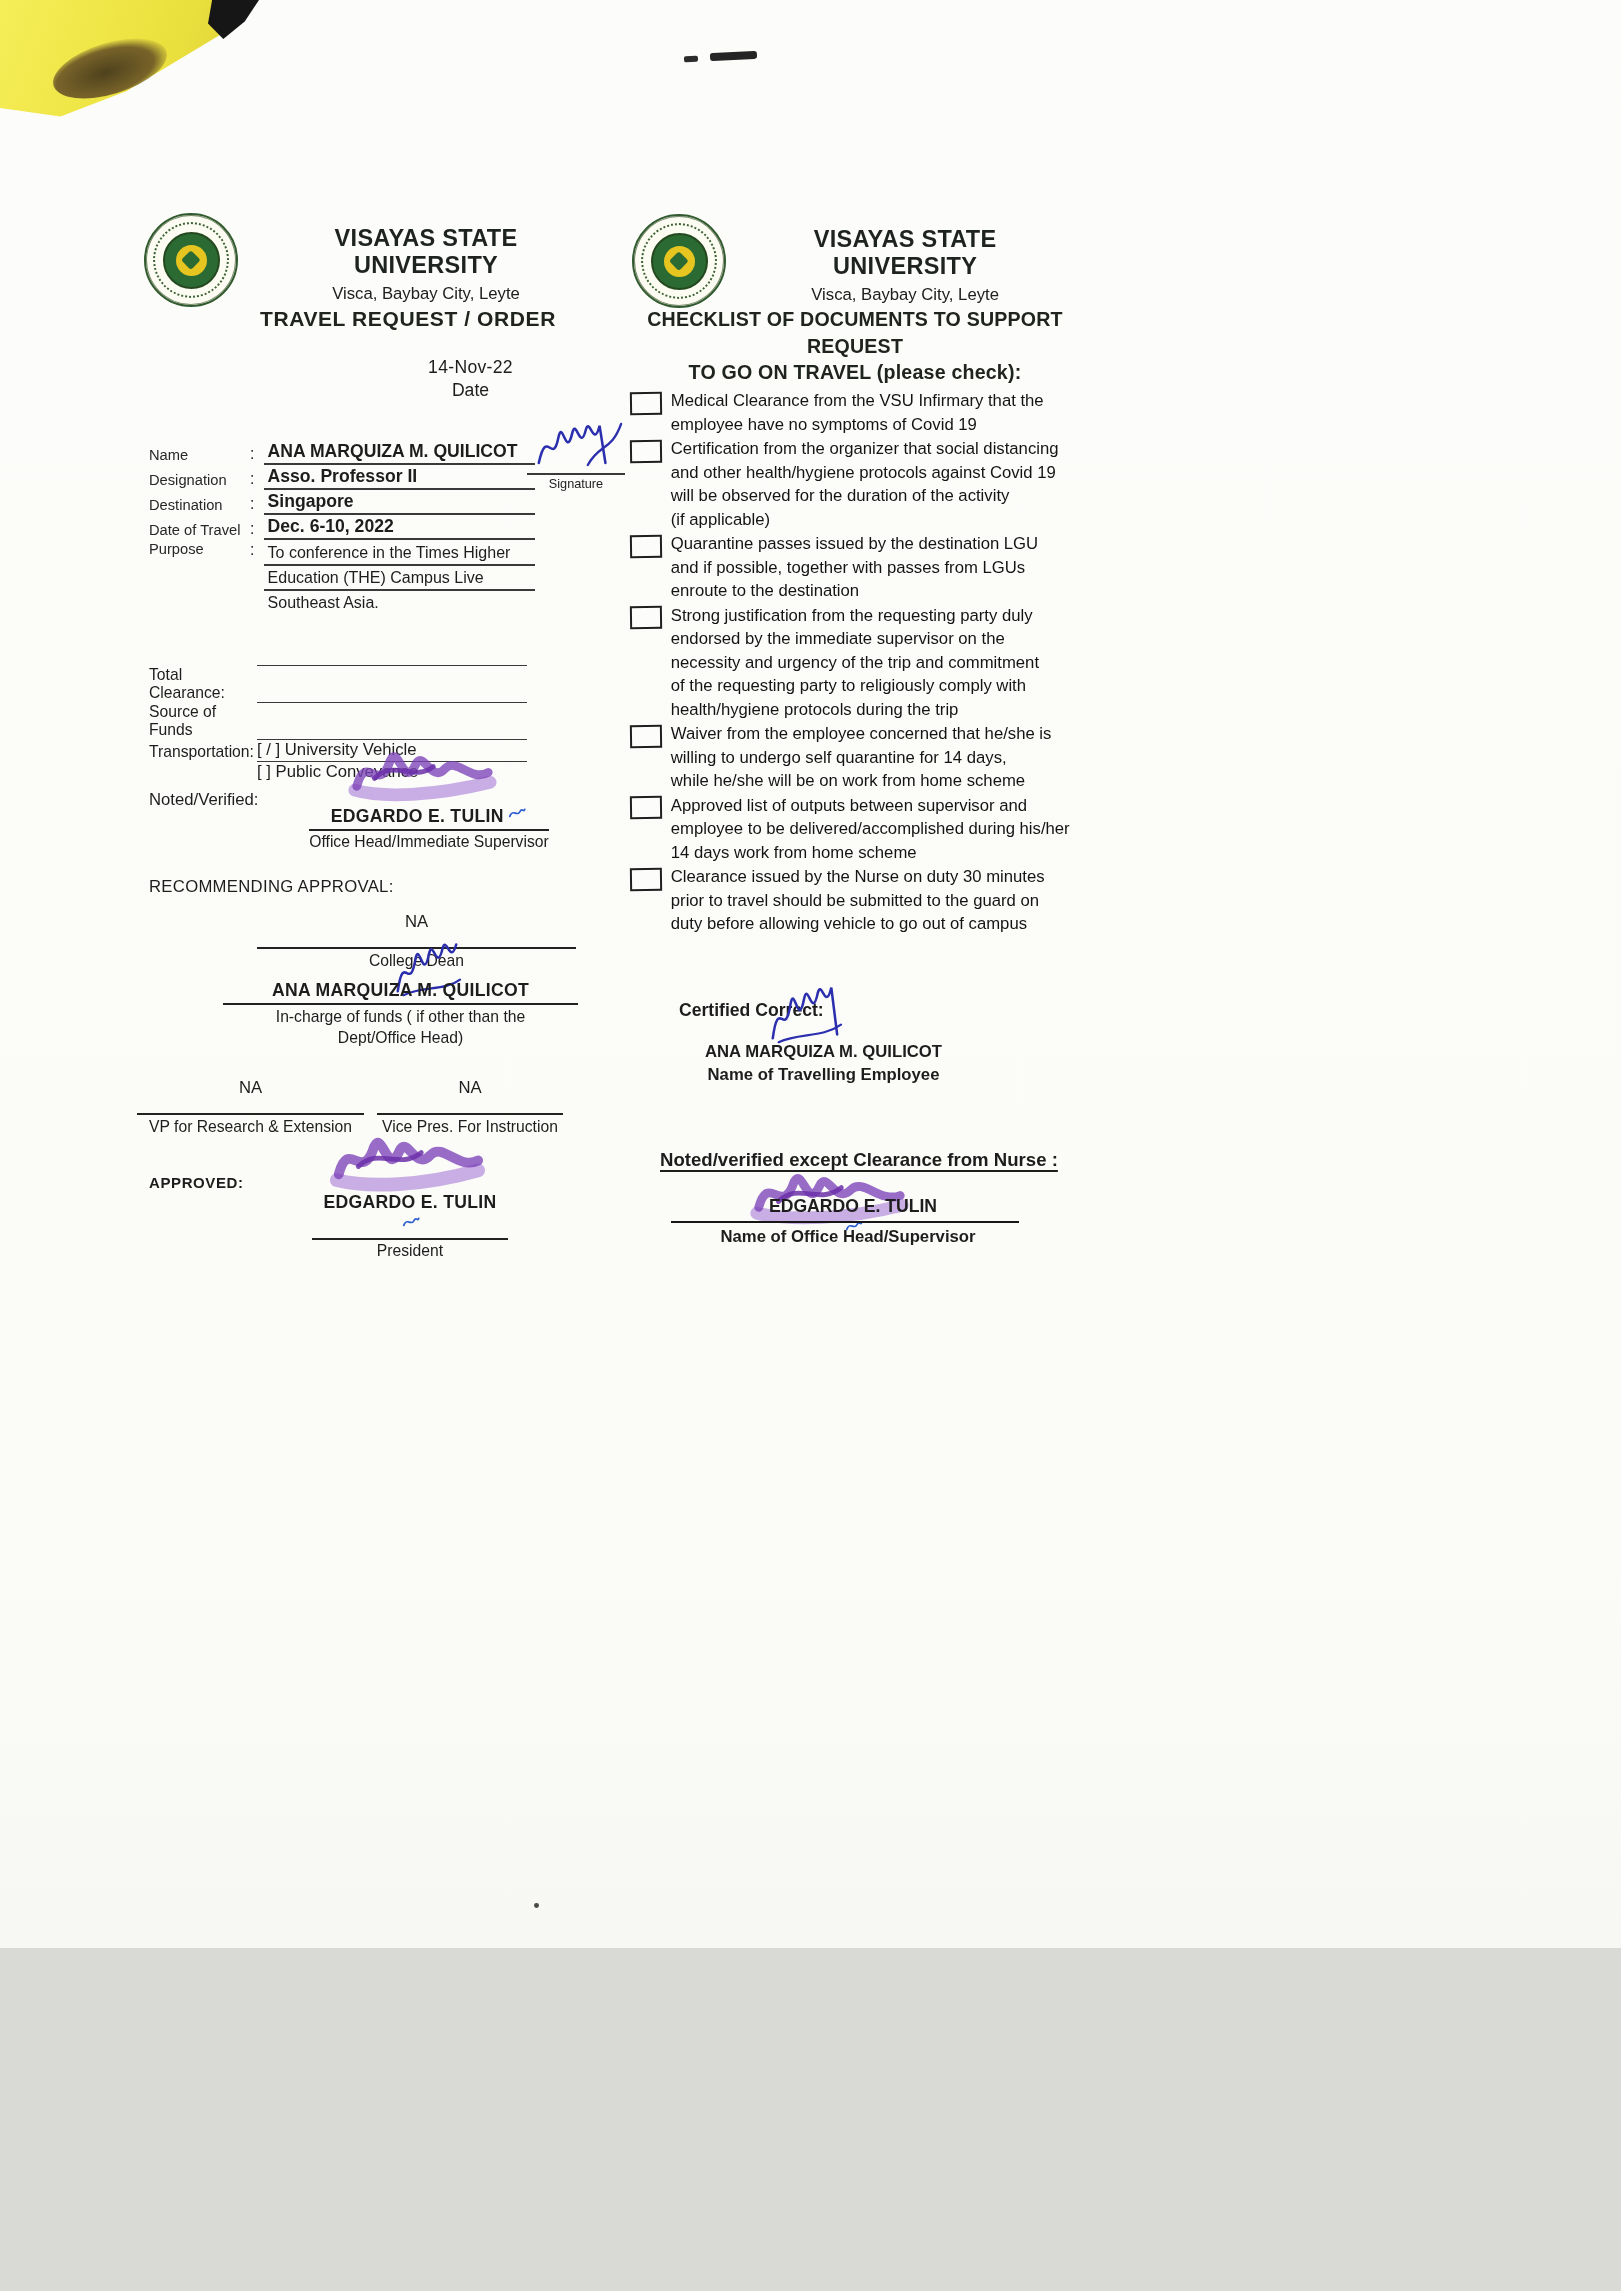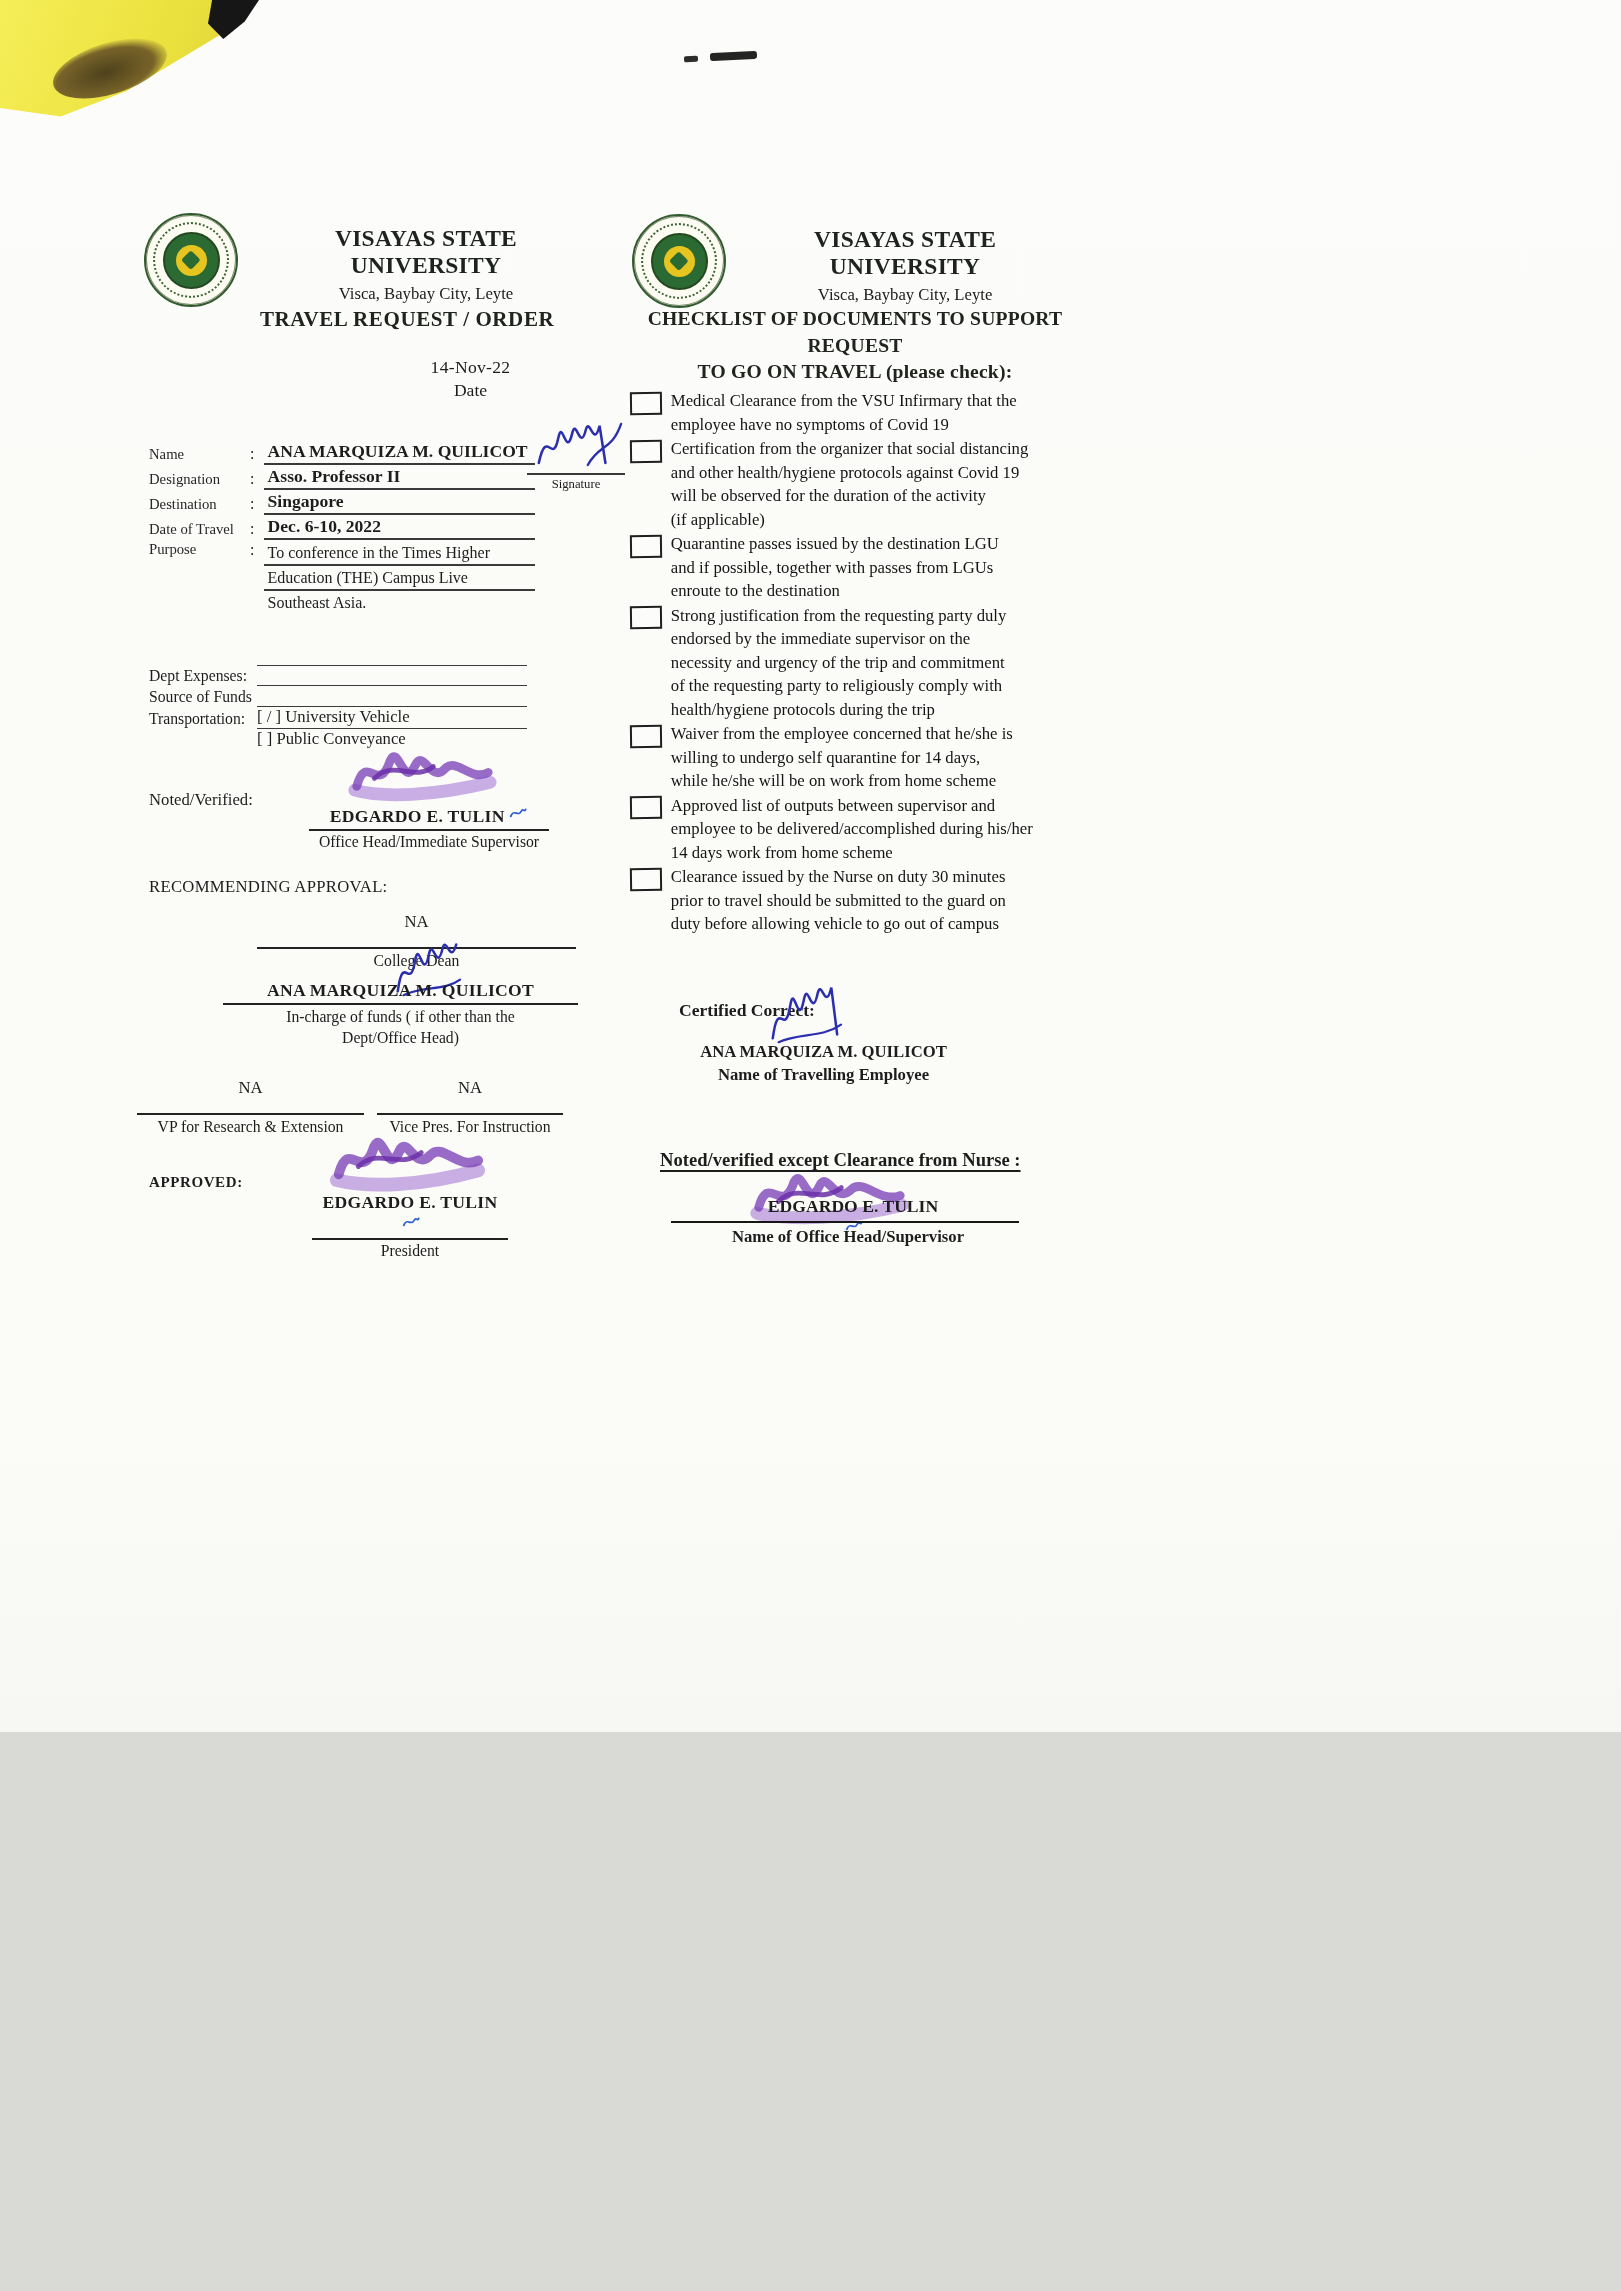--- a/index.html
+++ b/index.html
@@ -1,20 +1,20 @@
 <!DOCTYPE html>
 <html><head>
 <meta charset="utf-8">
 <style>
   html,body{margin:0;padding:0;background:#d9d9d6;}
   .page{
     position:relative;
-    width:1621px;height:1732px;
+    width:1621px;height:1948px;
     background:linear-gradient(180deg,#fcfcfa 0%, #fbfbf8 80%, #f7f7f3 100%);
-    font-family:Liberation Serif, serif;
+    font-family:Liberation Sans, sans-serif;
     color:#1d1d1d;
     overflow:hidden;
   }
   .abs{position:absolute;}
 
   
   .sticky{
     left:0;top:0;width:263px;height:120px;
     background:linear-gradient(110deg,#f5ee58 0%, #ece23f 55%, #ddd133 100%);
     clip-path:polygon(0 0, 95% 0, 86% 26%, 48% 76%, 23% 97%, 0 90%);
@@ -186,21 +186,21 @@
     <div class="sigline"></div>
     <div class="siglab">Signature</div>
   </div>
 
   <div class="abs exp" style="left:149px;top:645px;">
     <div class="erow">
       <span class="elabel"></span>
         <span class="eline"></span>
     </div>
     <div class="erow">
-      <span class="elabel">Dept Expenses:</span>
+      <span class="elabel">Total Clearance:</span>
       <span class="eline"></span>
     </div>
     <div class="erow">
       <span class="elabel">Source of Funds</span>
       <span class="eline"></span>
     </div>
     <div class="erow">
       <span class="elabel">Transportation:</span>
       <span class="etext u">[ / ] University Vehicle</span>
     </div>

